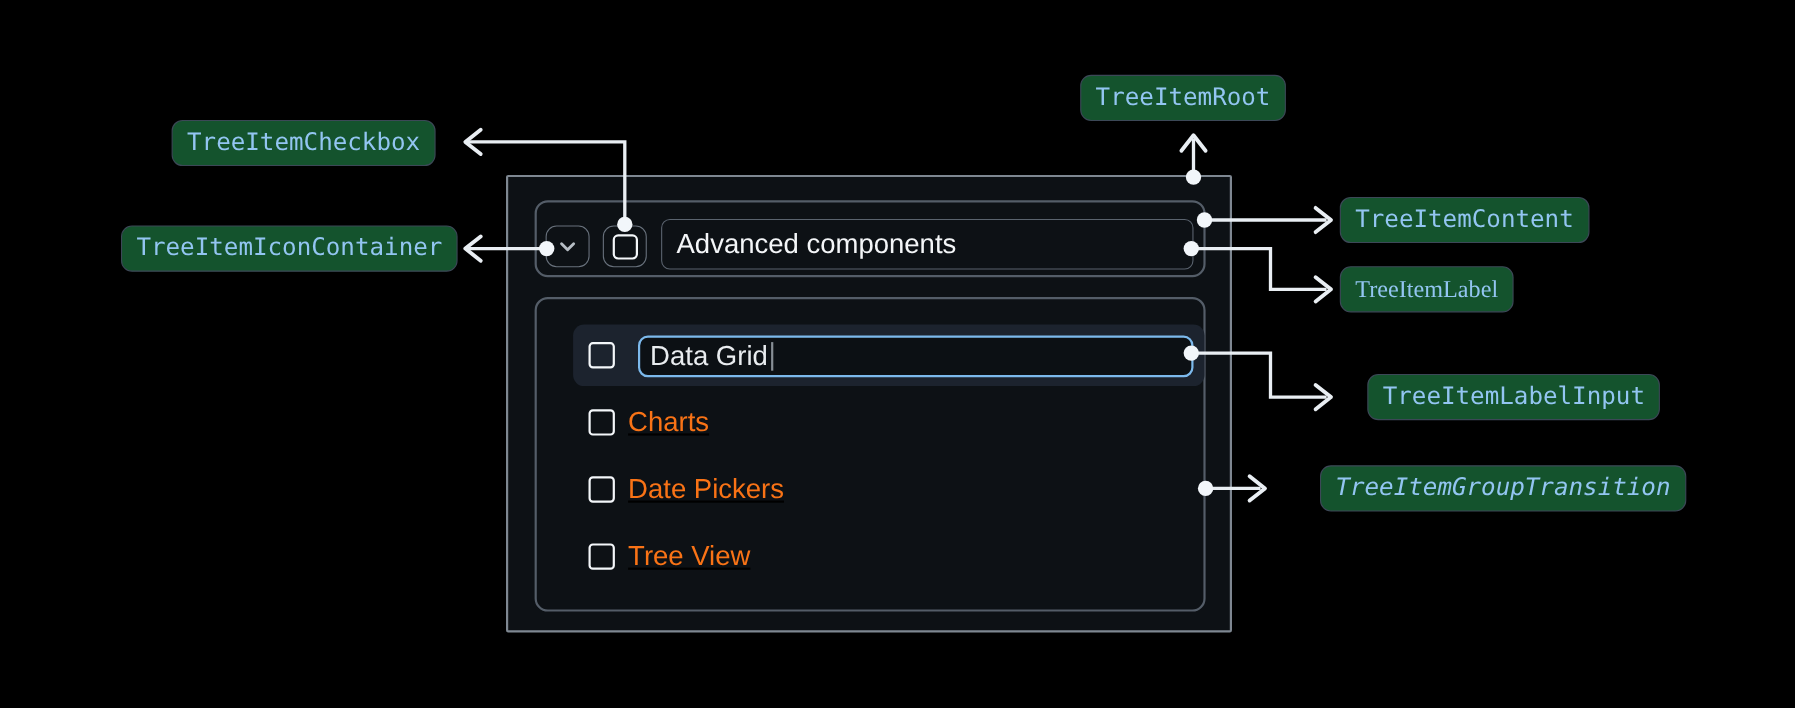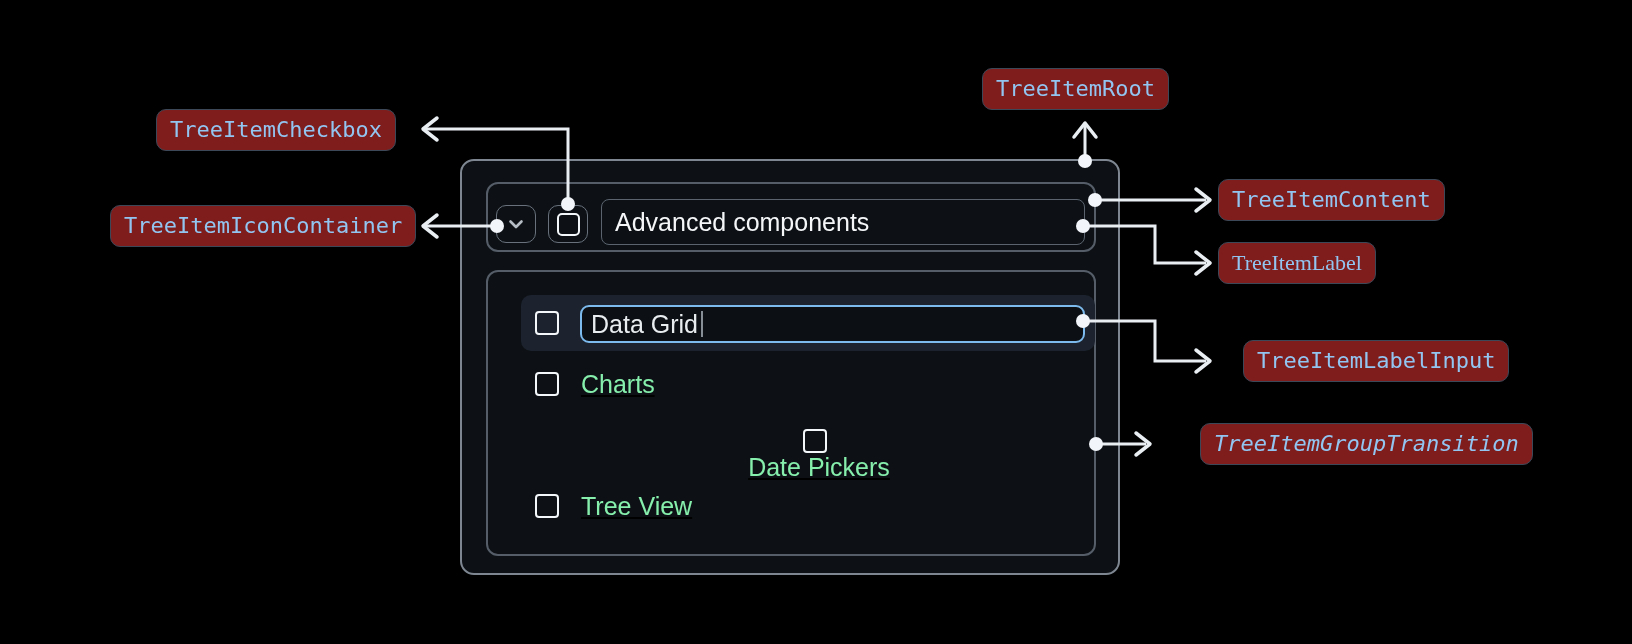--- a/index.html
+++ b/index.html
@@ -1,60 +1,60 @@
 <!DOCTYPE html>
 <html><head>
 <meta charset="utf-8">
 <style>
   html,body{margin:0;padding:0;background:#000;}
   .stage{position:relative;width:1632px;height:644px;background:#000;overflow:hidden;
          font-family:"Liberation Sans","DejaVu Sans",sans-serif;}
 
   
   .badge{position:absolute;height:42px;line-height:40px;padding:0 13px;box-sizing:border-box;
-         background:#7f1d1d;border:1.5px solid #3C4857;border-radius:10px;
+         background:#14532d;border:1.5px solid #3C4857;border-radius:10px;
          color:#93C5F1;font-family:"DejaVu Sans Mono","Liberation Mono",monospace;
          font-size:22px;white-space:nowrap;z-index:6;}
   .badge.b-checkbox{left:156px;top:109px;}
   .badge.b-iconcontainer{left:83px;top:205px;margin-left:27px;}
   .badge.b-root{left:982px;top:68px;}
   .badge.b-content{left:1218px;top:179px;}
   .badge.b-label{left:1218px;top:242px;font-family:Liberation Serif, serif;}
   .badge.b-labelinput{left:1218px;top:340px;margin-left:25px;}
   .badge.b-grouptransition{left:1200px;top:423px;font-style:italic;}
 
   
   svg.connectors{position:absolute;left:0;top:0;z-index:5;pointer-events:none;}
   .connectors path{stroke:#E9EEF3;fill:none;}
   .connectors .line{stroke-width:3px;}
   .connectors .head{stroke-width:3.5px;stroke-linecap:round;stroke-linejoin:round;}
   .connectors circle{fill:#F2F6FA;}
 
   
   .tree-root{position:absolute;left:460px;top:159px;width:660px;height:416px;box-sizing:border-box;
-             background:#0D1115;border:2px solid #7E8791;border-radius:14px;z-index:1;}
+             background:#0D1115;border:2px solid #7E8791;border-radius:2px;z-index:1;}
   .content-row{position:absolute;left:24px;top:21px;width:610px;height:70px;box-sizing:border-box;
                border:2px solid #545D68;border-radius:12px;}
   .icon-box{position:absolute;left:8px;top:21px;width:40px;height:38px;box-sizing:border-box;
             border:1.5px solid #68717C;border-radius:10px;display:flex;align-items:center;justify-content:center;}
   .check-outer{position:absolute;left:60px;top:21px;width:40px;height:38px;box-sizing:border-box;
             border:1.5px solid #68717C;border-radius:10px;display:flex;align-items:center;justify-content:center;}
   .cb-glyph{display:block;width:23px;height:23px;box-sizing:border-box;
             border:2.5px solid #F4F7FA;border-radius:5px;}
   .label-box{position:absolute;left:113px;top:15px;width:484px;height:46px;box-sizing:border-box;
              border:1.5px solid #5A636E;border-radius:8px;display:flex;align-items:center;
              padding-left:13px;color:#F4F6F8;font-size:25px;}
   .group{position:absolute;left:24px;top:109px;width:610px;height:286px;box-sizing:border-box;
          border:2px solid #545D68;border-radius:12px;}
   .row{position:absolute;left:33px;width:574px;height:56px;display:flex;align-items:center;text-decoration:underline;}
   .row .cb{margin-left:14px;width:24px;height:24px;box-sizing:border-box;
            border:2.5px solid #F4F7FA;border-radius:4px;flex:none;}
-  .row .item-text{margin-left:22px;color:#86efac;font-size:25px;}
+  .row .item-text{margin-left:12px;color:#f97316;font-size:25px;}
   .row.selected{top:23px;background:#1C232E;border-radius:10px;}
-  .row.r2{top:84px;} .row.r3{top:157px;flex-direction:column;} .row.r4{top:206px;text-align:right;}
+  .row.r2{top:84px;} .row.r3{top:145px;} .row.r4{top:206px;text-align:right;}
   .label-input{position:absolute;left:59px;top:10px;width:505px;height:38px;box-sizing:border-box;
                background:#0C1014;border:2px solid #7CB9EC;border-radius:9px;
                display:flex;align-items:center;padding-left:9px;color:#E9ECEF;font-size:25px;}
   .caret{display:inline-block;width:2px;height:26px;background:#878E95;margin-left:3px;}
 </style>
 </head>
 <body>
 
 <div class="stage">
 

